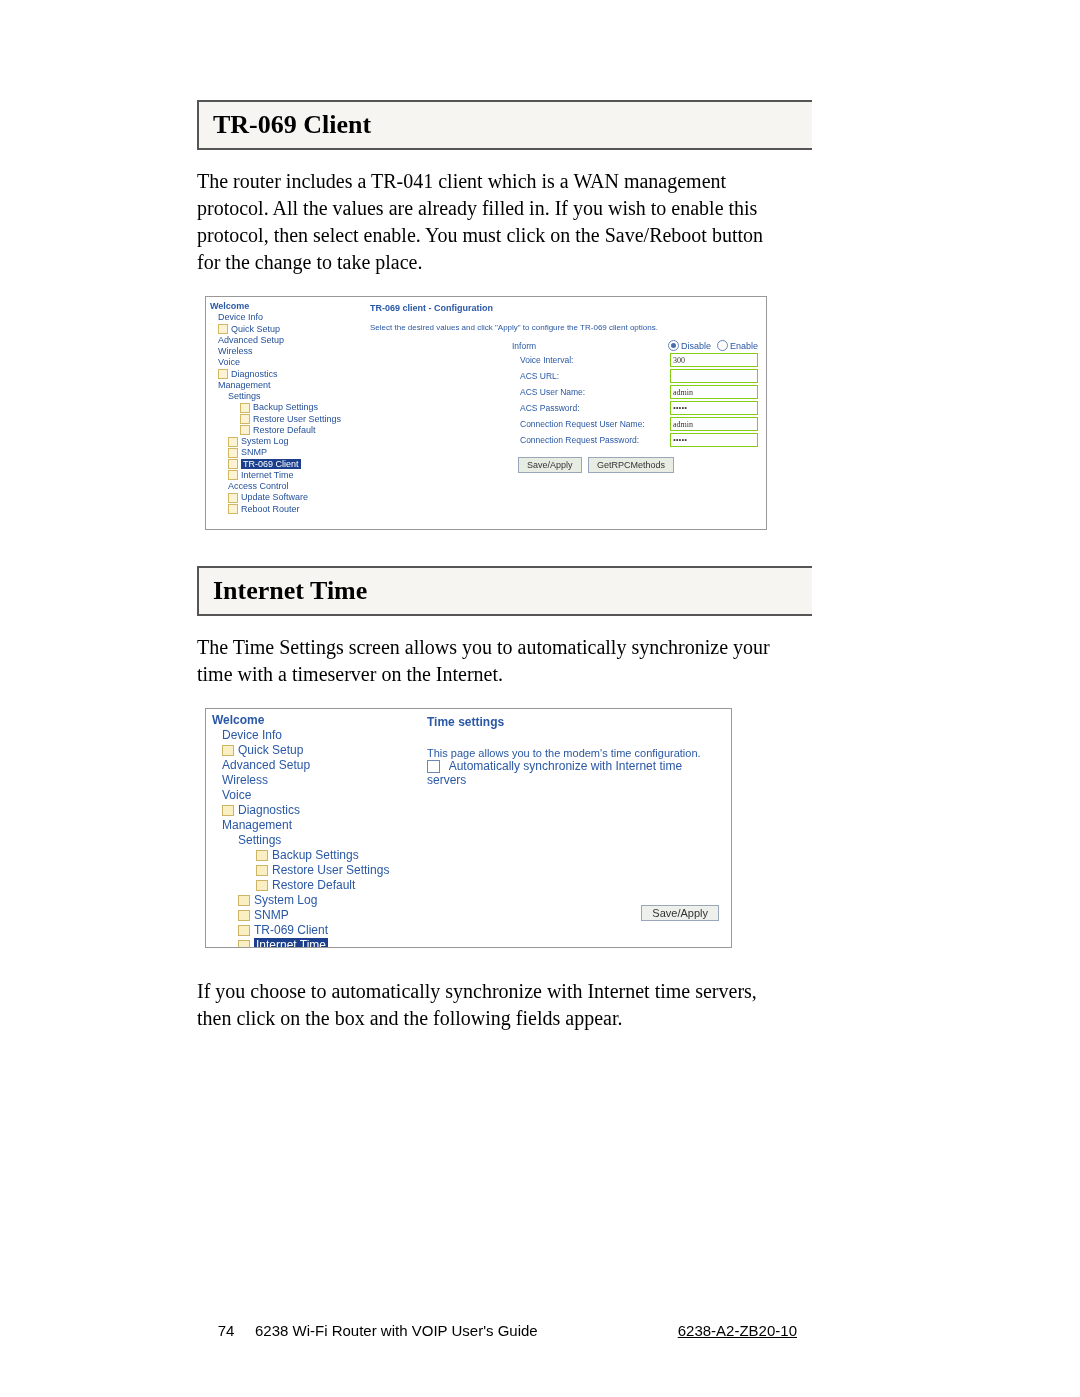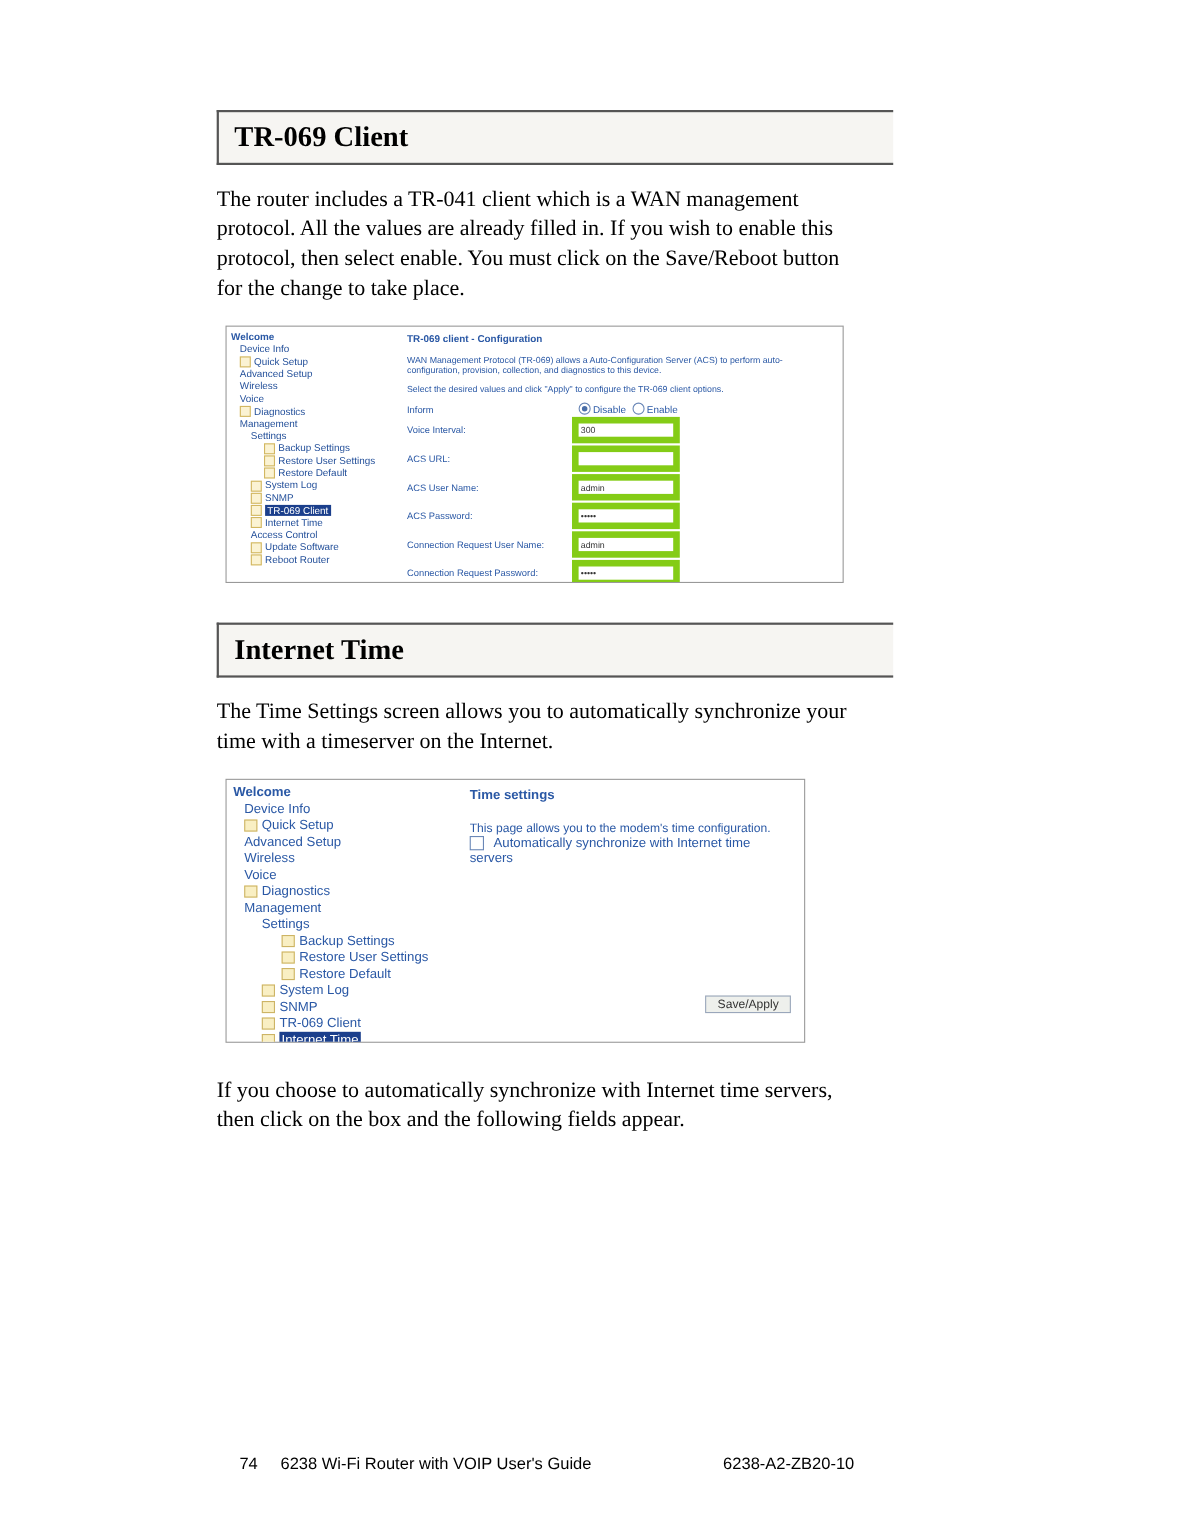--- a/index.html
+++ b/index.html
@@ -69,27 +69,27 @@
   }
   .shot .nav .folder::before { background: #f7e9ad; }
   .shot .nav .sel { background: #1b3f8c; color: #fff; padding: 0 2px; }
   .shot .main {
     flex: 1;
     padding: 6px 8px 6px 8px;
     color: #2a58a5;
   }
   .shot .main .title { font-weight: bold; margin-bottom: 10px; }
   .shot .main .para { margin-bottom: 8px; font-size: 8px; color: #2a58a5; }
-  .shot .row { display: flex; align-items: center; margin: 2px 0; }
+  .shot .row { display: flex; align-items: center; margin: 2px 0; justify-content: flex-end; }
   .shot .row .lbl { width: 150px; font-size: 8.5px; }
   .shot .inp {
-    border: 6px solid #84cc16;
+    border: 1px solid #84cc16;
     height: 12px; width: 82px;
     font-size: 8px; padding: 0 2px;
-    color: #333; background: #fff;
+    color: #333; background: #fff; font-family: Liberation Serif, serif;
   }
   .shot .radio {
     width: 9px; height: 9px; border: 1px solid #6a87b7; border-radius: 50%;
     display: inline-block; margin: 0 2px 0 6px; vertical-align: middle;
     background: #fff;
   }
   .shot .radio.checked::after {
     content: ""; display: block; width: 5px; height: 5px; margin: 2px;
     border-radius: 50%; background: #4a6ea8;
   }
@@ -155,21 +155,21 @@
     bottom: 58px;
     left: 197px;
     width: 600px;
     font-family: Arial, Helvetica, sans-serif;
     font-size: 15px;
     color: #000;
     display: flex;
   }
   .footer .pg { width: 58px; text-align: center; }
   .footer .mid { flex: 1; }
-  .footer .code { width: 160px; text-align: center; }
+  .footer .code { width: 160px; text-align: right; text-decoration: underline; }
 </style>
 </head>
 <body>
 
 <div class="page">
 
   <div class="section-heading">TR-069 Client</div>
   <p class="body-text">The router includes a TR-041 client which is a WAN management protocol. All the values are already filled in. If you wish to enable this protocol, then select enable. You must click on the Save/Reboot button for the change to take place.</p>
 
   <div class="shot">
@@ -191,21 +191,20 @@
           <div class="item lvl2 ico">SNMP</div>
           <div class="item lvl2 ico"><span class="sel">TR-069 Client</span></div>
           <div class="item lvl2 ico">Internet Time</div>
           <div class="item lvl2 folder">Access Control</div>
           <div class="item lvl2 ico">Update Software</div>
           <div class="item lvl2 ico">Reboot Router</div>
         </div>
     </div>
     <div class="main">
       <div class="title">TR-069 client - Configuration</div>
-      <div class="para">WAN Management Protocol (TR-069) allows a Auto-Configuration Server (ACS) to perform auto-configuration, provision, collection, and diagnostics to this device.</div>
       <div class="para">Select the desired values and click "Apply" to configure the TR-069 client options.</div>
 
       <div class="row">
         <span class="lbl">Inform</span>
         <span class="radio checked"></span>
         <span>Disable</span>
         <span class="radio"></span>
         <span>Enable</span>
       </div>
 

